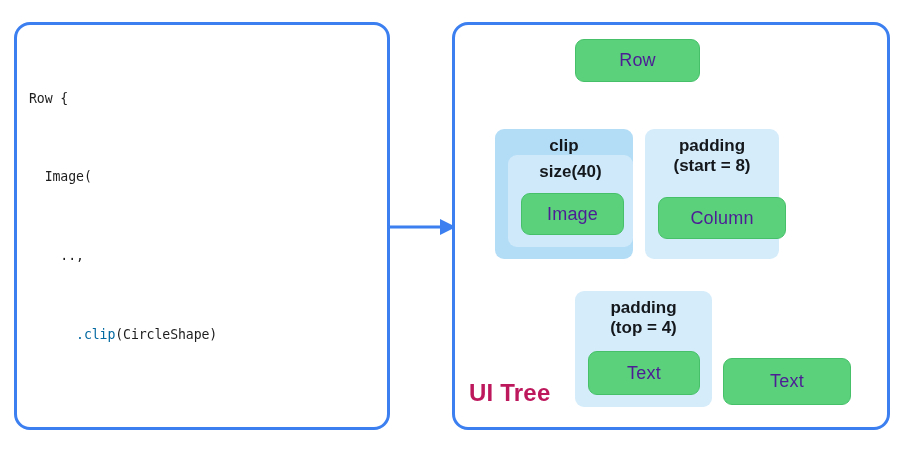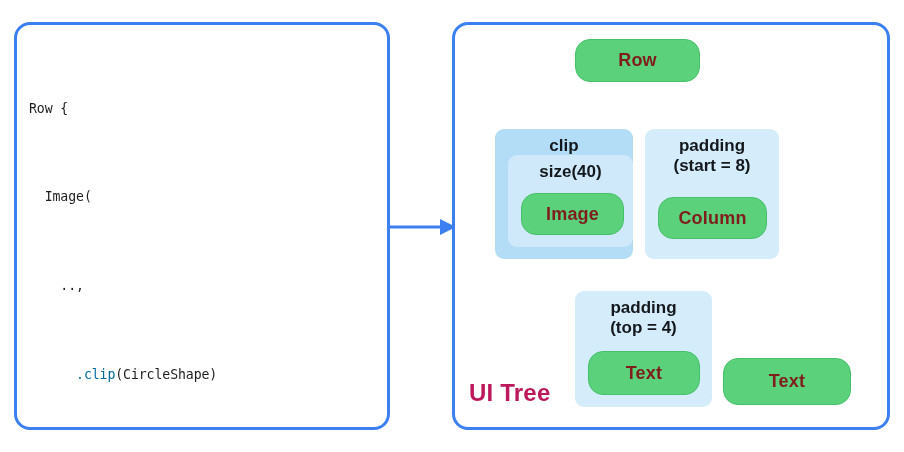--- a/index.html
+++ b/index.html
@@ -49,21 +49,21 @@
     left: 12px;
     top: 8px;
     right: 4px;
     font-family: "DejaVu Sans Mono", "Liberation Mono", monospace;
     font-size: 13.2px;
     line-height: 26.3px;
     color: #1d1d1d;
     white-space: pre;
     letter-spacing: -0.1px;
   }
-  .code-line { white-space: pre; margin-top: 10px; }
+  .code-line { white-space: pre; }
   .kw-clip { color: #0369a1; }
 
   
   #arrow-wrap {
     position: absolute;
     left: 388px;
     top: 212px;
     width: 68px;
     height: 30px;
   }
@@ -74,24 +74,24 @@
     display: flex;
     align-items: center;
     justify-content: center;
     text-align: center;
   }
 
   
   .green {
     background: #5bd17c;
     border: 1.5px solid #46c169;
-    border-radius: 15px;
-    color: #7f1d1d;
+    border-radius: 9px;
+    color: #4c1d95;
     font-size: 18px;
-    font-weight: 700;
+    font-weight: 400;
     letter-spacing: 0.2px;
   }
 
   
   .mod {
     border-radius: 9px;
     color: #14181c;
     font-weight: 700;
     font-size: 17px;
     line-height: 20px;
@@ -112,21 +112,21 @@
 
   
   #node-row        { left: 120px; top: 14px;  width: 125px; height: 43px; }
 
   #node-clip       { left: 40px;  top: 104px; width: 138px; height: 130px; }
   #node-size       { position:absolute; left: 13px; top: 26px; width: 125px; height: 92px;
                      border-top-left-radius: 9px; border-top-right-radius: 9px; }
   #node-image      { position:absolute; left: 13px; top: 38px; width: 103px; height: 42px; }
 
   #node-padstart   { left: 190px; top: 104px; width: 134px; height: 130px; }
-  #node-column     { position:absolute; left: 13px; top: 68px; width: 109px; height: 42px; }
+  #node-column     { position:absolute; left: 13px; top: 68px; width: 128px; height: 42px; }
 
   #node-padtop     { left: 120px; top: 266px; width: 137px; height: 116px; }
   #node-text1      { position:absolute; left: 13px; top: 60px; width: 112px; height: 44px; }
 
   #node-text2      { left: 268px; top: 333px; width: 128px; height: 47px; }
 
   
   #ui-tree-label {
     position: absolute;
     left: 14px;

